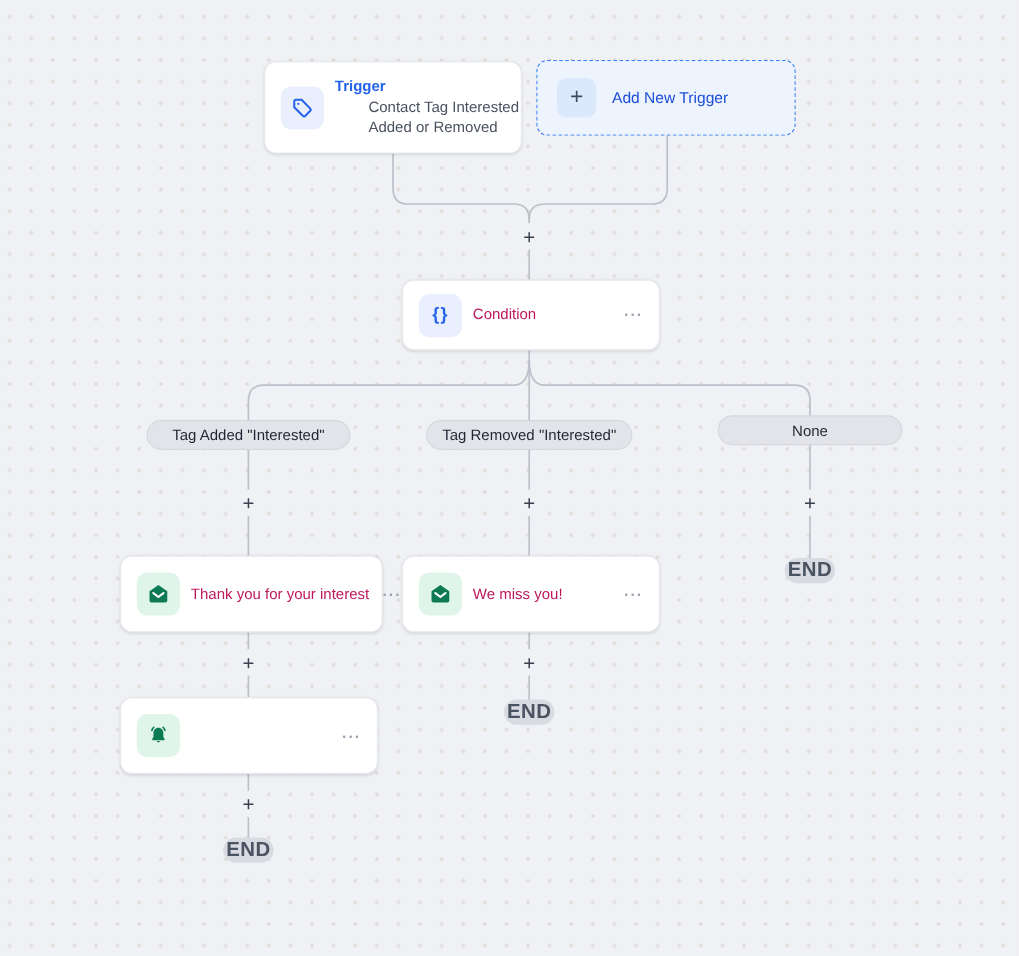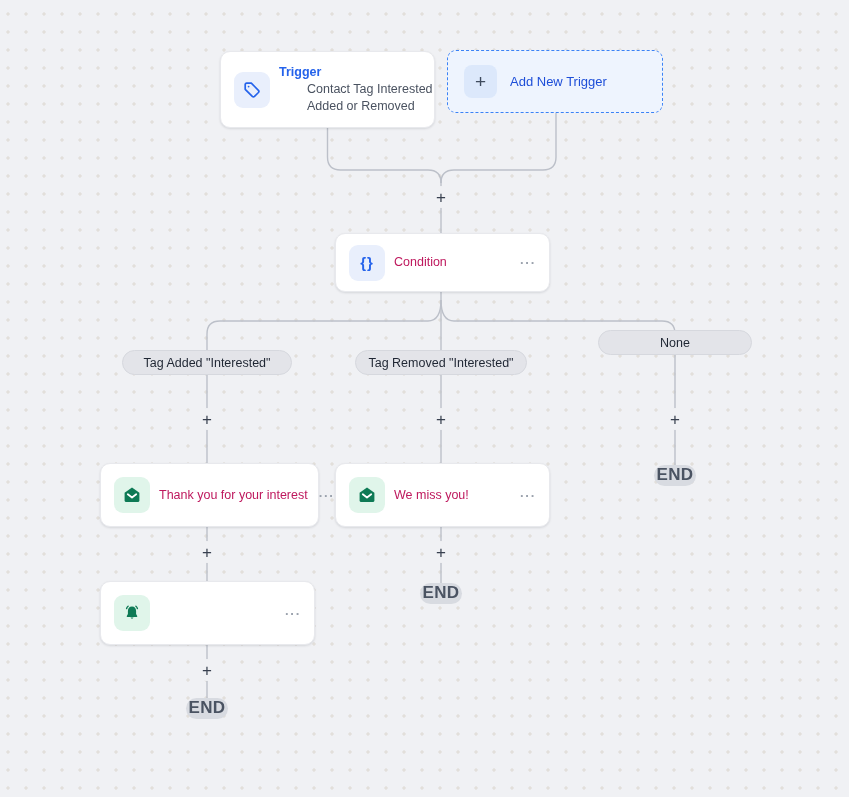--- a/index.html
+++ b/index.html
@@ -133,21 +133,21 @@
     <div class="card-title">Condition</div>
     <div class="more-dots">···</div>
   </div>
 
   <div class="branch-pill" style="left:122px; top:350px; width:170px;">
     <span>Tag Added "Interested"</span>
   </div>
   <div class="branch-pill" style="left:355px; top:350px; width:172px;">
     <span>Tag Removed "Interested"</span>
   </div>
-  <div class="branch-pill" style="left:598px; top:330px; width:154px;">
+  <div class="branch-pill" style="left:598px; top:346px; width:154px;">
     <span>None</span>
   </div>
 
   <div class="card" style="left:100px; top:463px; width:219px; height:64px;">
     <div class="icon-sq mint">
       <svg width="20" height="20" viewBox="0 0 20 20">
         <path d="M10 2.6 L17.4 7.7 V15.4 Q17.4 17 15.8 17 H4.2 Q2.6 17 2.6 15.4 V7.7 Z" fill="#0e7a55"></path>
         <polyline points="5.8,9.2 10 12.5 14.2,9.2" fill="none" stroke="#ffffff" stroke-width="1.8" stroke-linecap="round" stroke-linejoin="round"></polyline>
       </svg>
     </div>

